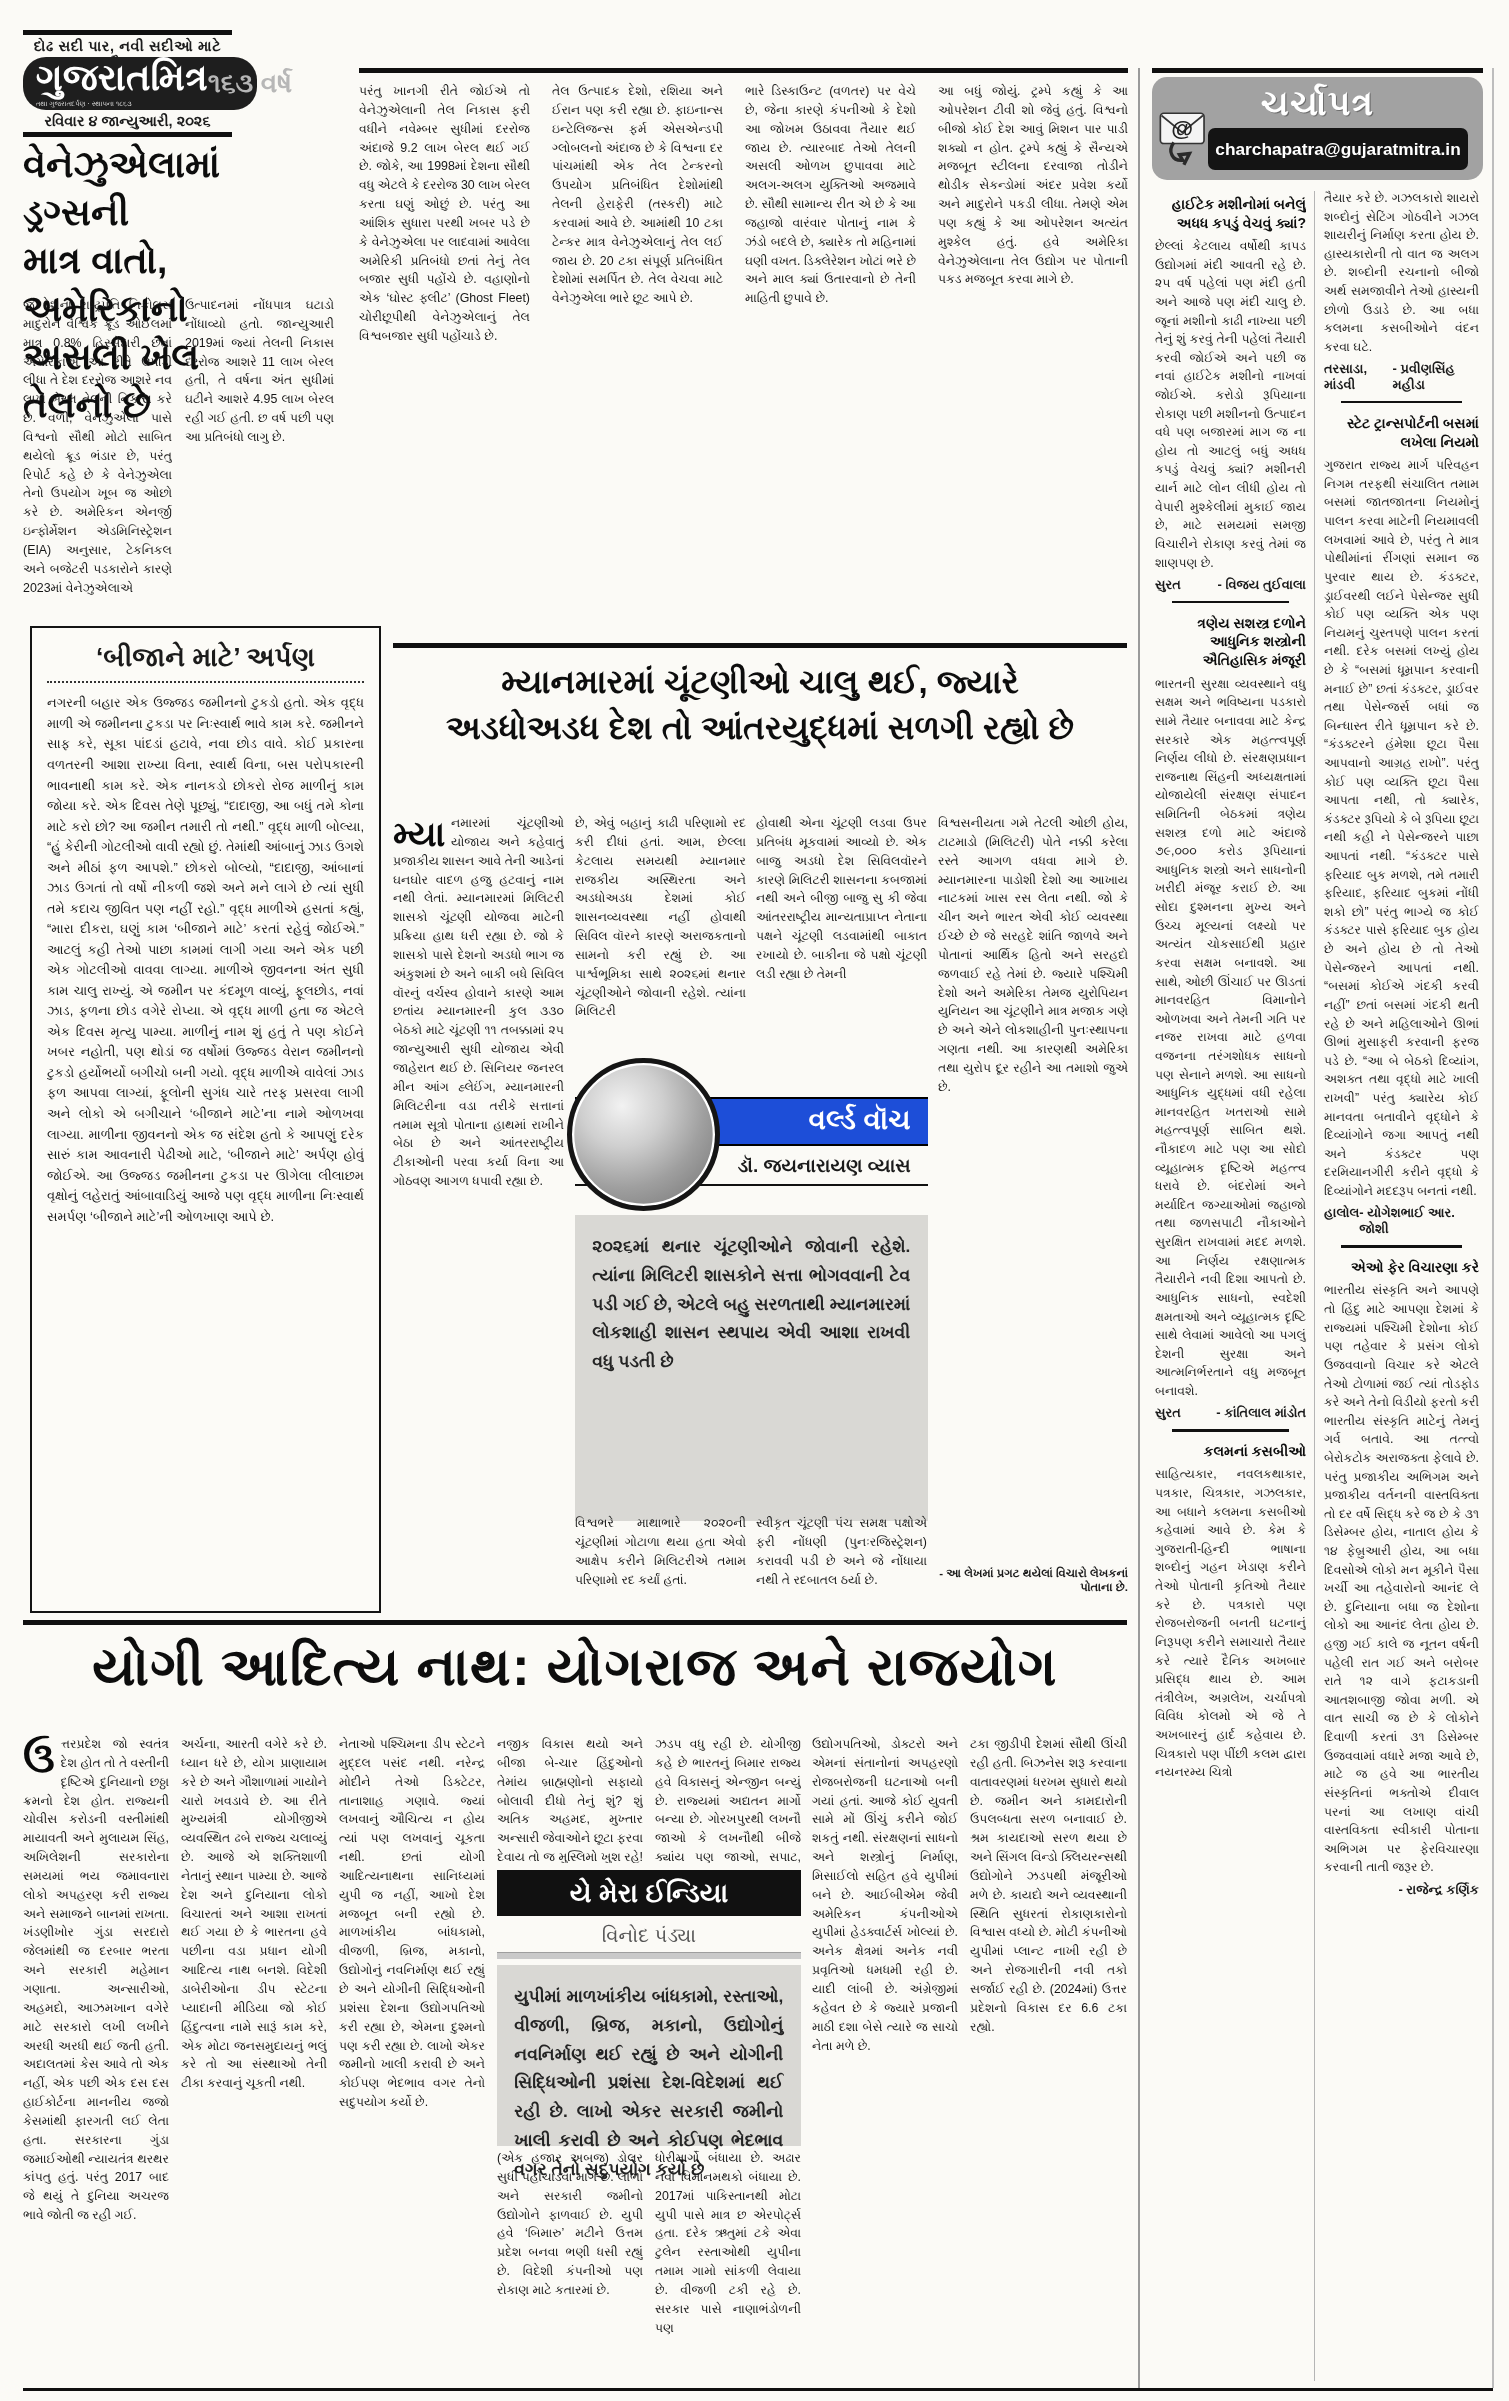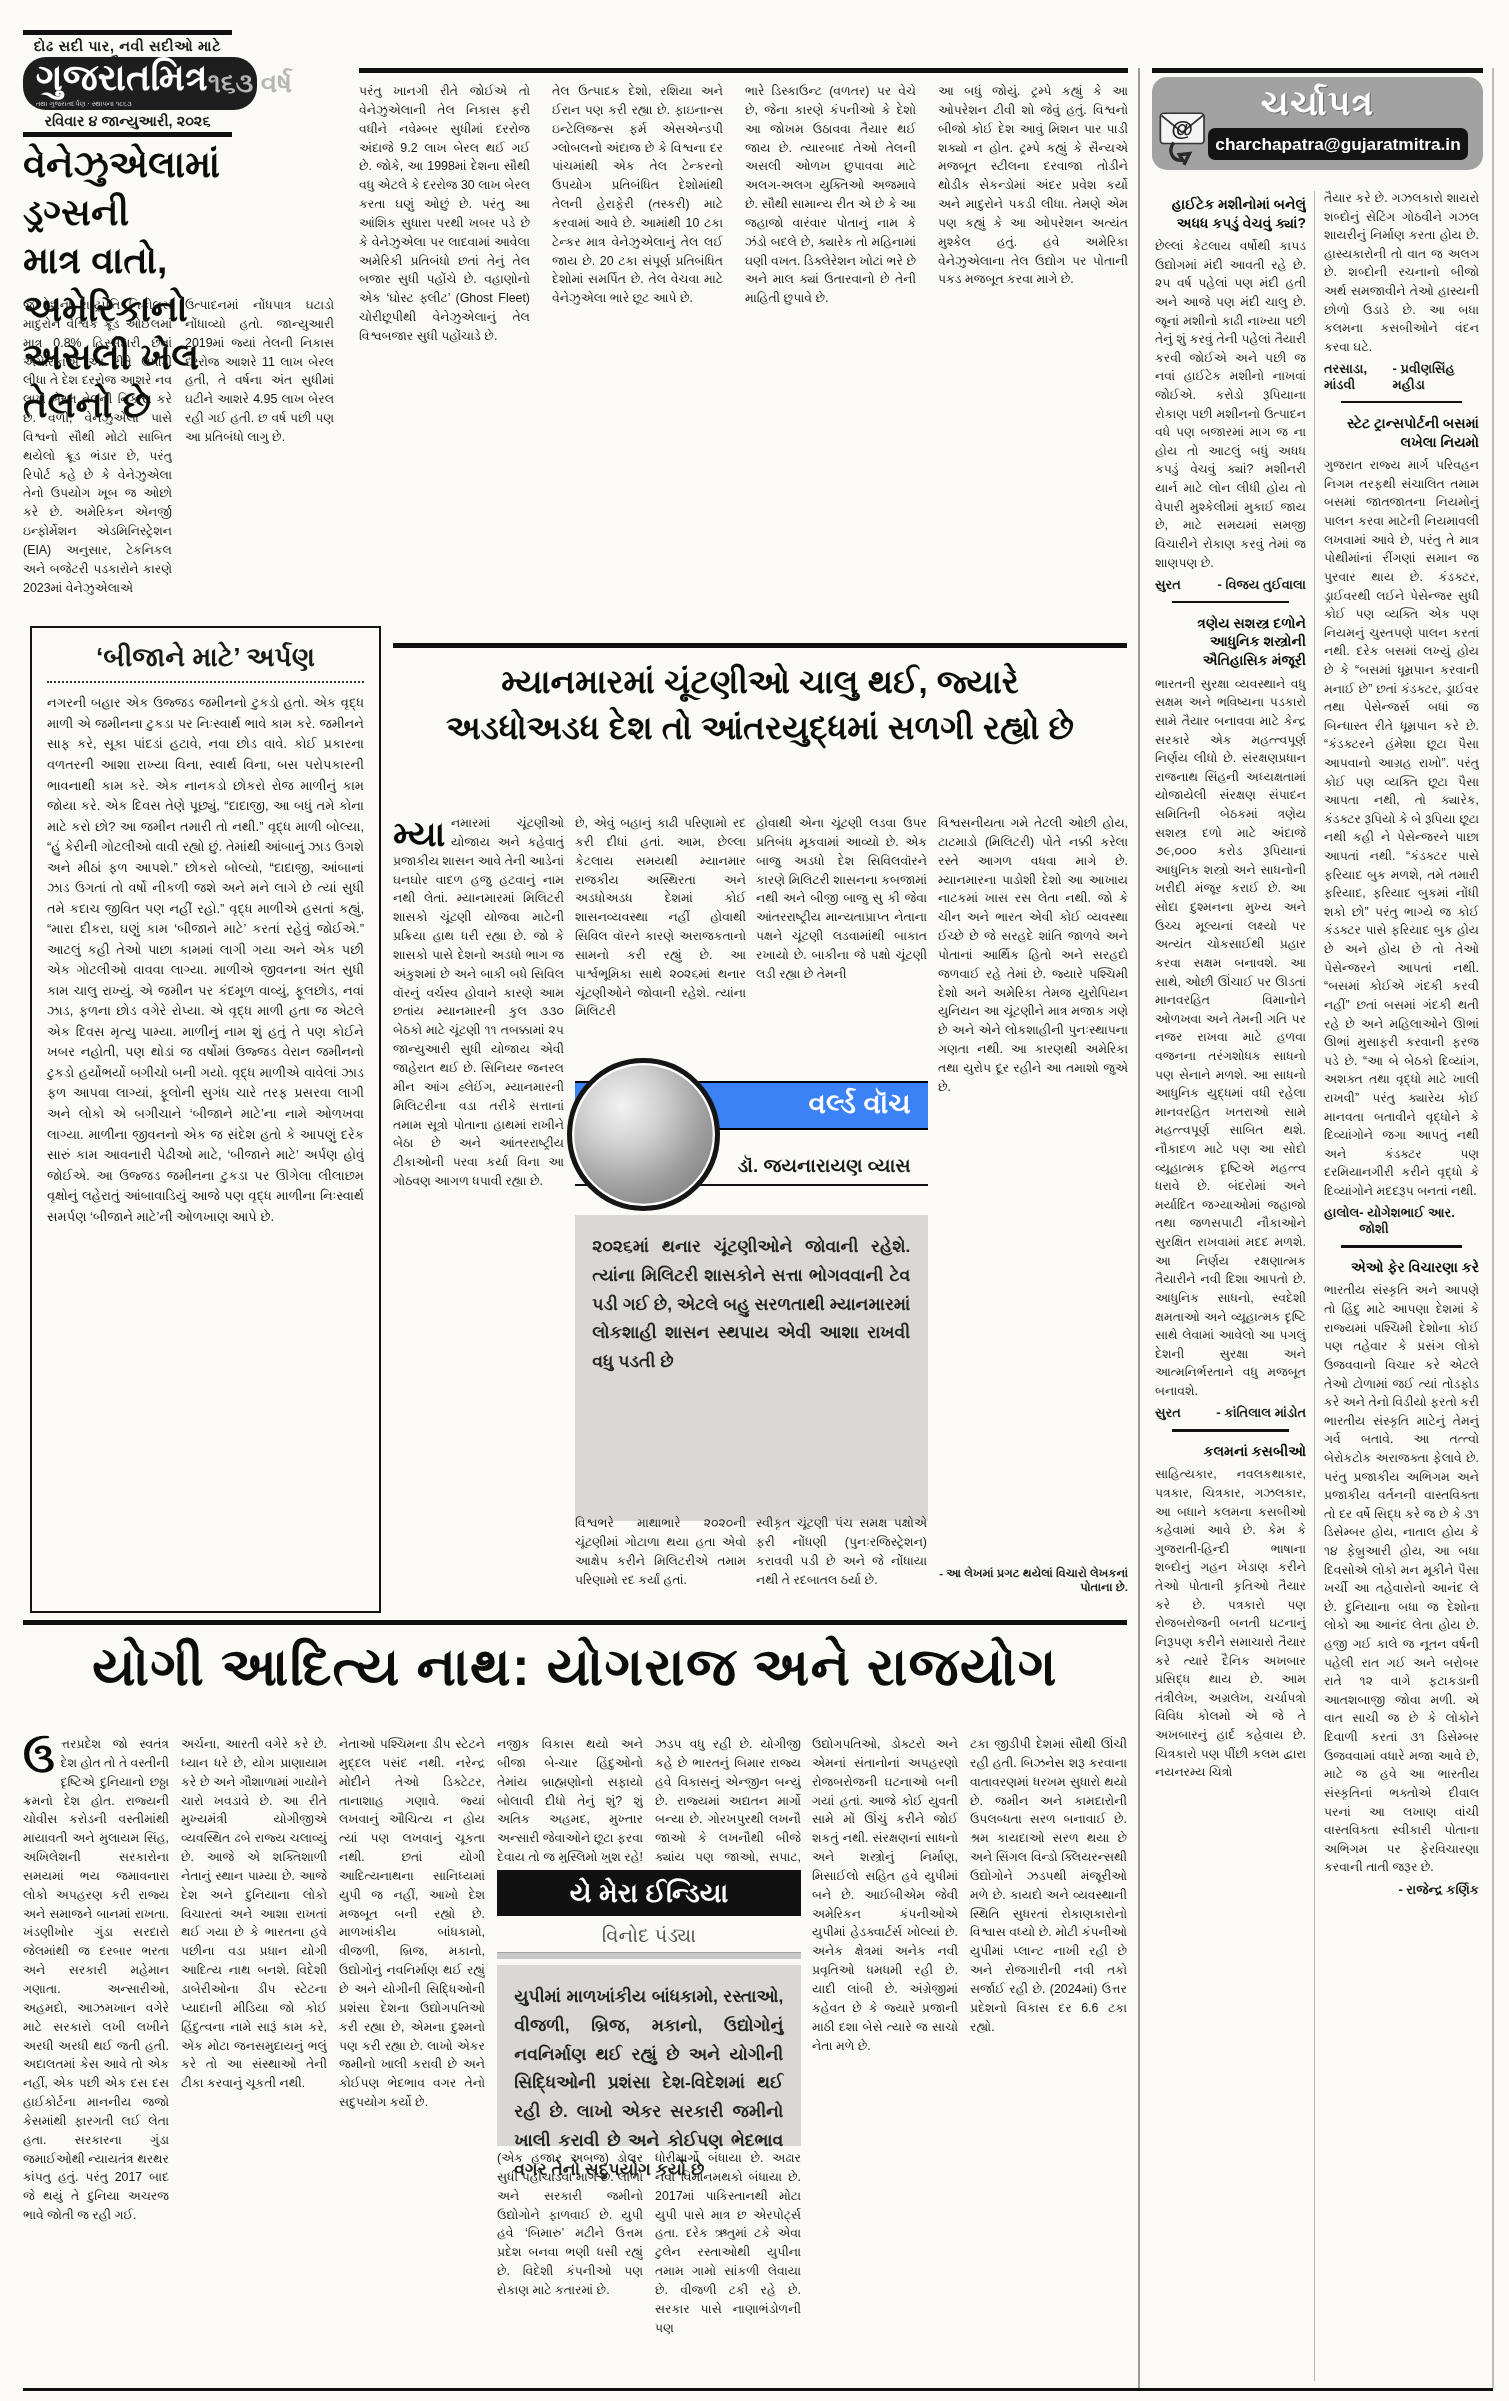--- a/index.html
+++ b/index.html
@@ -27,36 +27,36 @@
   #offer-box{border:2.3px solid #141414;background:#fcfbf7;padding:14px 15px;}
   #offer-title{font-size:26.6px;font-weight:bold;text-align:center;padding-bottom:8px;}
   #offer-dots{border-bottom:2.3px dotted #333;margin-bottom:10.4px;}
   #offer-box .bodytxt{font-size:13px;line-height:1.58;}
   #charge-badge{float:left;width:191px;height:104px;margin:5.8px 10.4px 3.5px 0;position:relative;}
   .badge-stripe{position:absolute;left:0;width:100%;}
   #charge-label{font-size:17.3px;font-weight:bold;text-align:right;padding:4.6px 8px 4.6px 0;background:#b9b9b9;}
   #charge-author{font-size:17.3px;font-weight:bold;text-align:right;padding:3.5px 8px 3.5px 0;background:#d2d2d2;}
   
   #ww-wrap{overflow:visible;}
-  #ww-band{position:absolute;left:0;top:7px;width:100%;height:45px;background:#3b82f6;border-top:2.3px solid #000;border-bottom:2.3px solid #000;}
+  #ww-band{position:absolute;left:0;top:23px;width:100%;height:45px;background:#1d4ed8;border-top:2.3px solid #000;border-bottom:2.3px solid #000;}
   #ww-title{color:#fff;font-size:28px;font-weight:bold;text-align:right;padding:4.6px 17.3px 0 0;}
   #ww-nameband{position:absolute;left:0;top:76px;width:100%;height:34px;border-bottom:2.9px solid #111;}
   #ww-author{font-size:19px;font-weight:bold;text-align:right;padding:4.6px 17.3px 0 0;}
   #globe{position:absolute;left:-8px;top:-16px;width:143px;height:143px;border-radius:50%;
          background:radial-gradient(circle at 35% 30%,#f2f2f2 0%,#cfcfcf 30%,#9f9f9f 60%,#6f6f6f 100%);
          border:5.8px solid #151515;box-shadow:0 0 0 2.3px #fff inset;z-index:3;}
   .quote-box{background:#d9d8d4;padding:17.3px 17.3px;font-size:17.3px;line-height:1.66;font-weight:bold;color:#242424;}
   
   #ymi-banner{background:#111;color:#fff;font-size:26.6px;font-weight:bold;text-align:center;line-height:46px;}
   #ymi-author{font-size:19.7px;font-weight:normal;color:#555;text-align:center;line-height:31px;}
   #ymi-rule{height:5.8px;background:#c9c9c9;border-top:1.7px solid #9e9e9e;}
   
   #cp-head{background:#a2a2a2;border-radius:15px;padding:5.8px 0 9.3px 0;}
   #cp-title{color:#fff;font-size:35px;font-weight:bold;text-align:center;letter-spacing:1.2px;text-shadow:1.2px 1.2px 0 #6e6e6e;}
-  #cp-mailpill{background:#141414;border-radius:7px;margin:4.6px 15px 0 56px;height:32px;display:flex;align-items:center;justify-content:center;}
+  #cp-mailpill{background:#141414;border-radius:7px;margin:4.6px 15px 0 56px;height:42px;display:flex;align-items:center;justify-content:center;}
   #cp-mail{color:#fff;font-size:17.3px;font-weight:bold;font-family:"Liberation Sans",sans-serif;}
   #cp-env{position:absolute;left:4.6px;top:25.4px;width:56px;height:64px;z-index:4;}
   .letter-head{font-size:14px;line-height:1.35;font-weight:bold;text-align:right;color:#0d0d0d;margin:5.8px 0 4.6px 0;}
   .letter-body{font-size:12.4px;line-height:1.5;}
   .letter-sig{display:flex;justify-content:space-between;font-size:13px;font-weight:bold;margin:4.6px 0 3.5px 0;}
   .letter-rule{height:2.3px;background:#111;margin:4.6px 17.3px 4.6px 17.3px;}
   .cp-col{display:flex;flex-direction:column;overflow:hidden;}
   .disclaimer{font-weight:bold;font-size:11.6px;}
 </style>
 </head>

